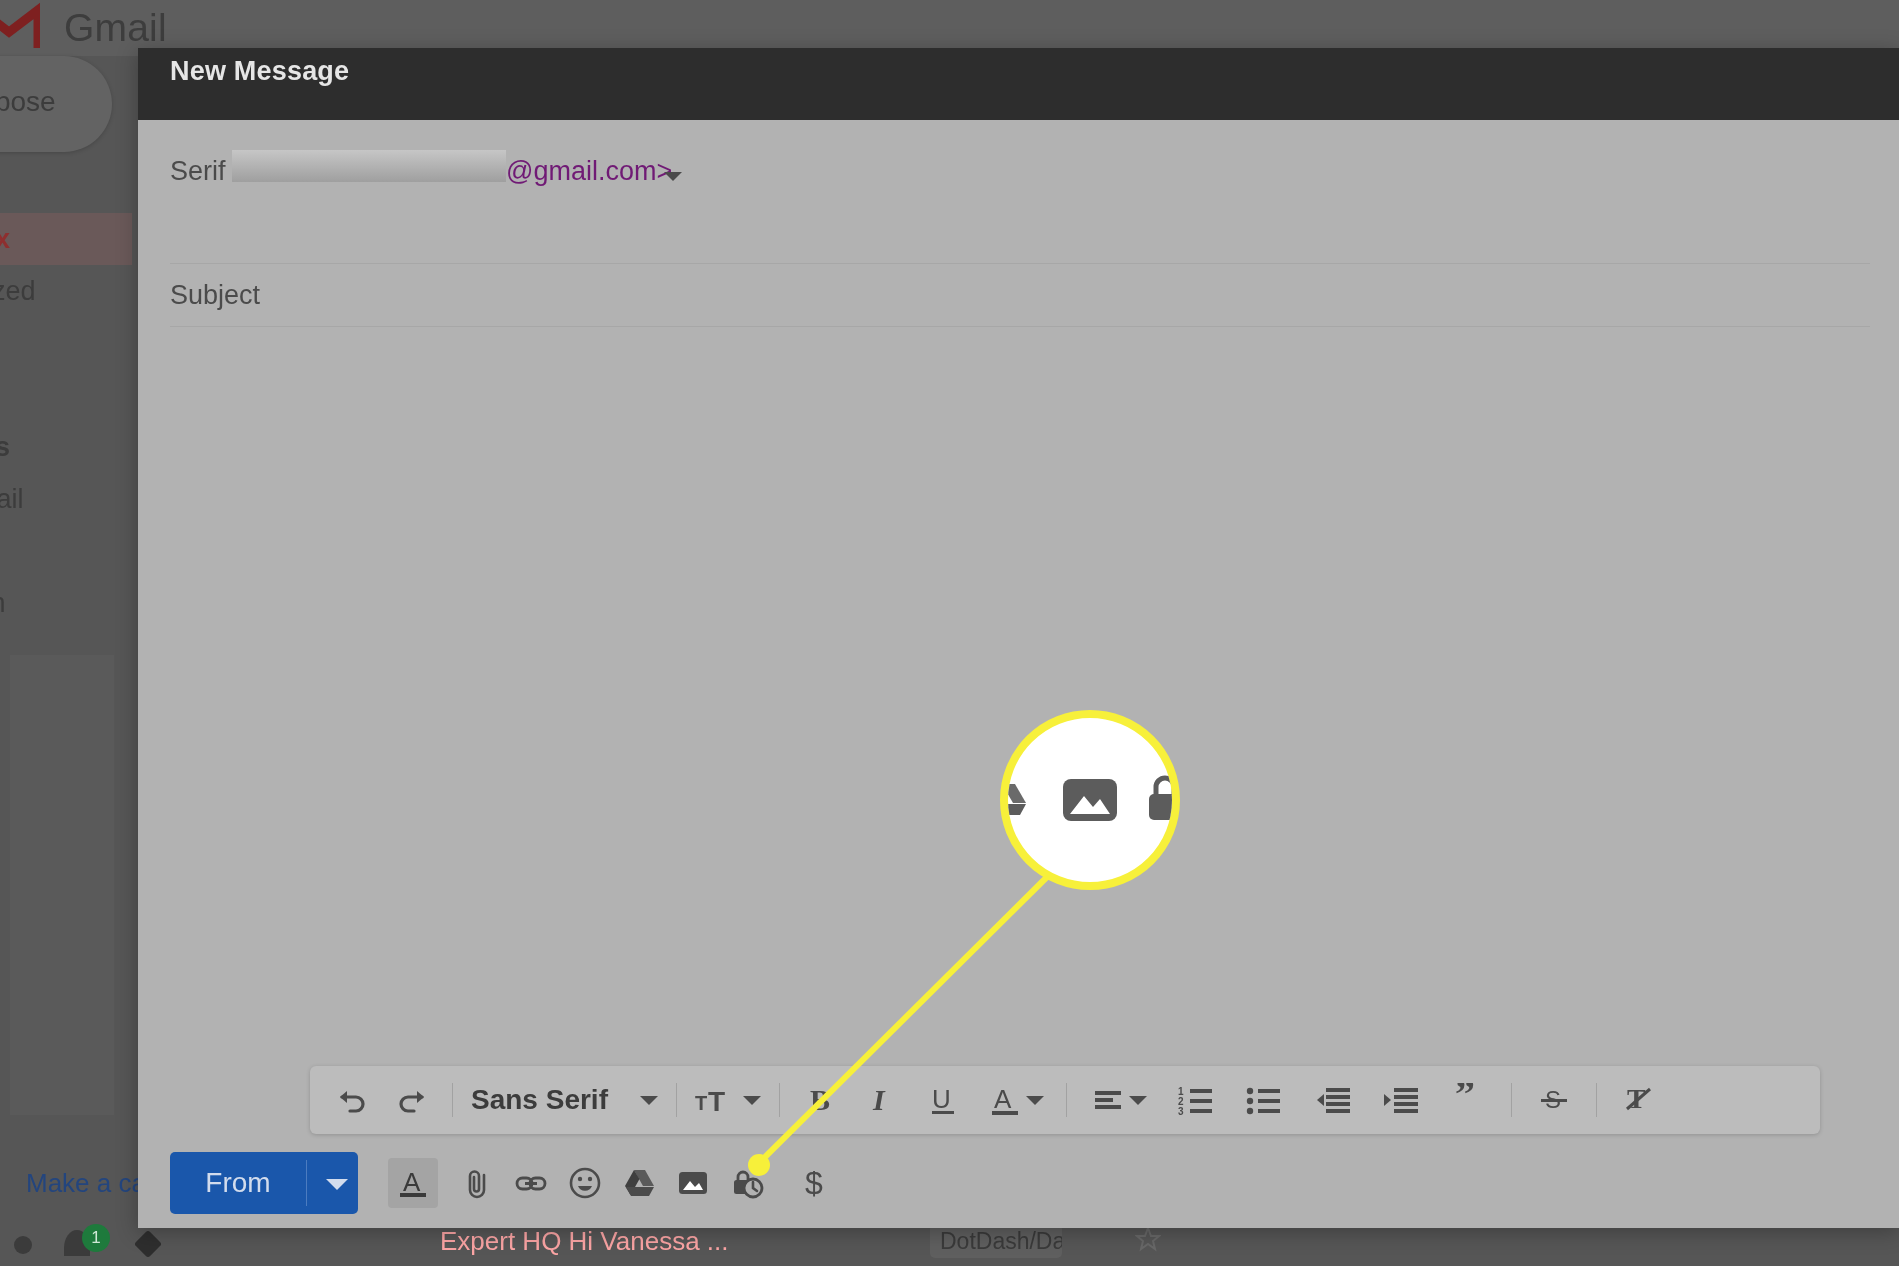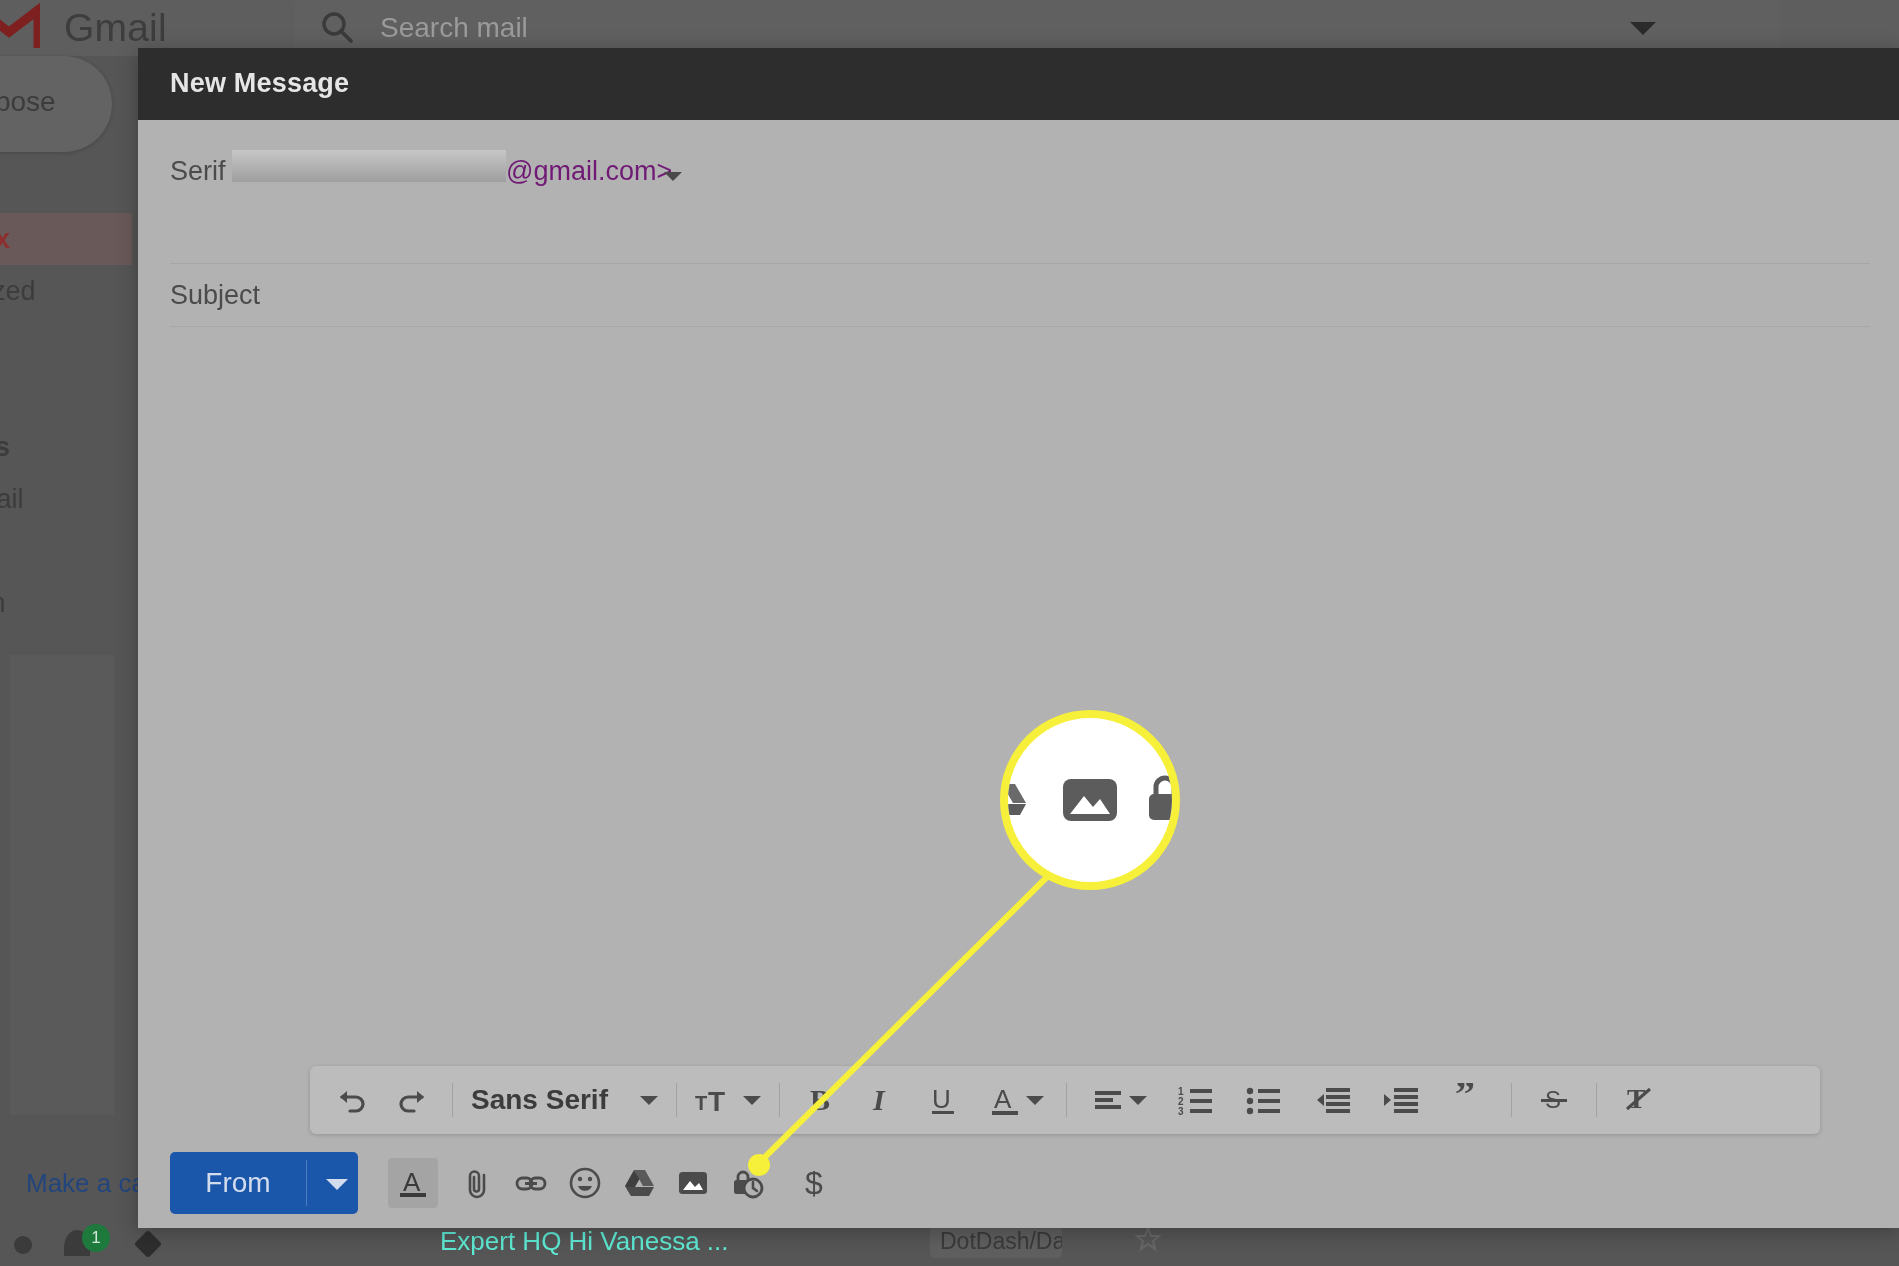--- a/index.html
+++ b/index.html
@@ -80,42 +80,42 @@
               border-radius: 50%; background: #1e7a3c; color: #cfe8d6;
               font-size: 17px; text-align: center; line-height: 28px; }
   .hg-diamond { position: absolute; left: 138px; top: 12px; width: 20px; height: 20px;
                 background: #2e2e2e; transform: rotate(45deg); border-radius: 3px; }
 
   
   .bg-row {
     position: absolute; left: 150px; top: 1224px; width: 1500px; height: 42px;
   }
   .bg-row-text {
-    position: absolute; left: 290px; top: 2px; font-size: 26px; color: #5eead4;
+    position: absolute; left: 290px; top: 2px; font-size: 26px; color: #fca5a5;
     white-space: nowrap;
   }
   .bg-row-chip {
     position: absolute; left: 780px; top: 0px; height: 34px; padding: 0 10px;
     background: #5f5f5f; border-radius: 5px; font-size: 23px; color: #3a3a3a;
     line-height: 34px; white-space: nowrap; overflow: hidden; max-width: 132px;
   }
   .bg-row-star { position: absolute; left: 985px; top: 2px; width: 26px; height: 26px; }
 
   
   .compose {
     position: absolute; left: 138px; top: 48px; width: 1761px; height: 1180px;
     background: #b2b2b2;
     box-shadow: 0 4px 20px rgba(0,0,0,.28);
   }
   .compose-header {
     position: absolute; left: 0; top: 0; width: 100%; height: 72px;
     background: #2d2d2d;
   }
   .compose-header .t {
-    position: absolute; left: 32px; top: 20px; font-size: 27px;
+    position: absolute; left: 32px; top: 8px; font-size: 27px;
     color: #e6e6e6; font-weight: bold; letter-spacing: .2px;
   }
 
   .field-row {
     position: absolute; left: 32px; width: 1700px; height: 56px;
     font-size: 27px; color: #4a4a4a;
   }
   .field-row .flabel { position: absolute; left: 0; top: 10px; color: #4b4b4b; }
   .redact {
     position: absolute; left: 62px; top: 4px; width: 274px; height: 32px;
@@ -206,28 +206,20 @@
 <div id="root">
 
   <div class="app-bg">
 
     <div class="app-topbar">
       <svg class="gm-logo" viewBox="0 0 62 48">
         <path d="M2 46 V8 L31 30 L60 8 V46" fill="none" stroke="#7e2020" stroke-width="9"></path>
       </svg>
       <div class="gm-title">Gmail</div>
 
-      <div class="search-wrap">
-        <svg class="search-icon" viewBox="0 0 34 34">
-          <circle cx="14" cy="14" r="10" fill="none" stroke="#3a3a3a" stroke-width="3.4"></circle>
-          <line x1="21" y1="21" x2="31" y2="31" stroke="#3a3a3a" stroke-width="3.8" stroke-linecap="round"></line>
-        </svg>
-        <div class="search-ph">Search mail</div>
-        <div class="search-caret"></div>
-      </div>
     </div>
 
     <div class="compose-btn">
       <div class="compose-label">ompose</div>
     </div>
 
     <div class="nav-list">
       <div class="nav-item active bold">
         <span class="lbl">box</span>
       </div>

